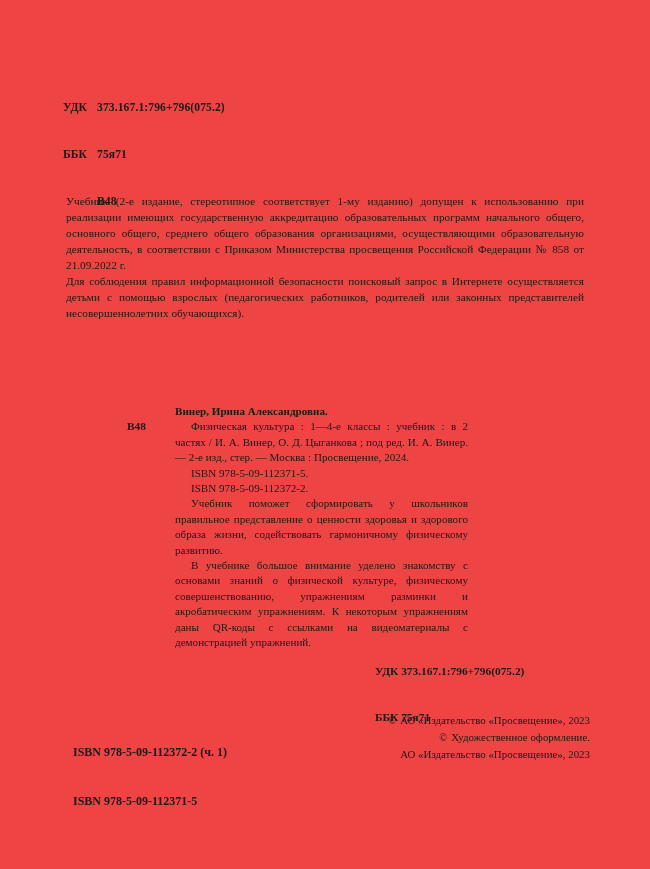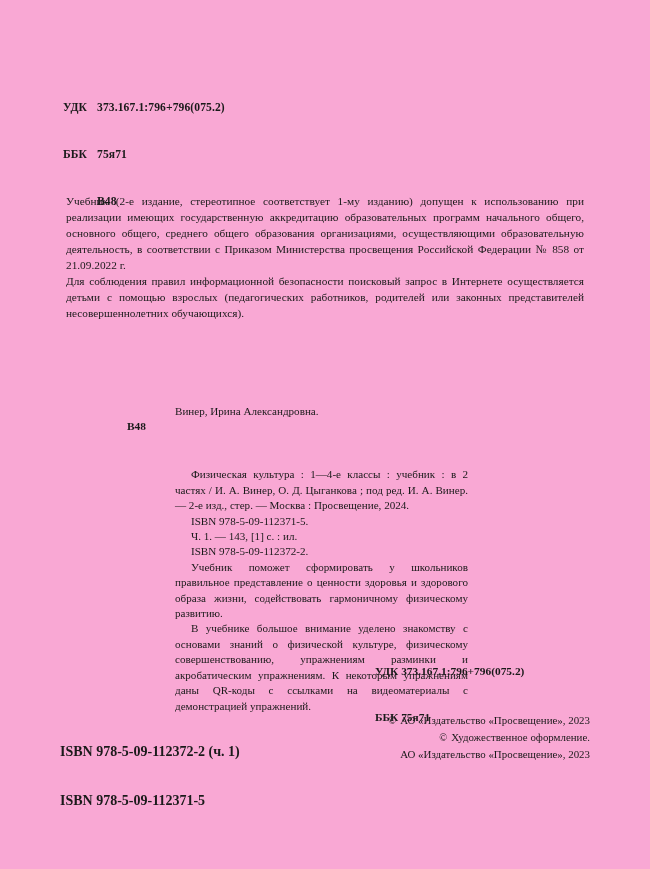--- a/index.html
+++ b/index.html
@@ -15,21 +15,21 @@
     font-family: "Liberation Serif", "DejaVu Serif", serif;
     color: #1a1a1a;
     overflow: hidden;
   }
 
   .page {
     position: absolute;
     inset: 0;
     width: 650px;
     height: 869px;
-    background: #f9a8d4;
+    background: #ef4444;
   }
 
   
   .codes {
     position: absolute;
     left: 63px;
     top: 69px;
     font-size: 11.6px;
     line-height: 15.6px;
     font-weight: 700;
@@ -76,29 +76,28 @@
     left: -1px;
     top: 15.4px;
     font-weight: 700;
     font-size: 11.4px;
   }
   .biblio-body {
     margin-left: 47px;
     width: 293px;
   }
   .biblio-author {
-    font-weight: 400;
+    font-weight: 700;
     text-indent: 0;
     white-space: nowrap;
   }
   .biblio-title {
     text-align: justify;
     text-justify: inter-word;
     text-indent: 16px;
-    margin-top: 48px;
   }
   .biblio-isbn {
     text-indent: 16px;
     white-space: nowrap;
   }
   .biblio-volume {
     text-indent: 16px;
     white-space: nowrap;
   }
   .annotation {
@@ -115,23 +114,23 @@
     font-size: 11.4px;
     line-height: 15.4px;
     font-weight: 700;
     white-space: pre;
   }
   .codes-repeat span { display: block; }
 
   
   .footer-isbn {
     position: absolute;
-    left: 60px;
+    left: 73px;
     top: 712px;
-    font-size: 14px;
+    font-size: 12px;
     line-height: 16.2px;
     font-weight: 700;
     white-space: pre;
   }
   .footer-isbn span { display: block; }
 
   .copyright {
     position: absolute;
     left: 375px;
     top: 712px;
@@ -169,21 +168,20 @@
   <p class="notice notice-approval">Учебник (2-е издание, стереотипное соответствует 1-му изданию) допущен к использованию при реализации имеющих государственную аккредитацию образовательных программ начального общего, основного общего, среднего общего образования организациями, осуществляющими образовательную деятельность, в соответствии с Приказом Министерства просвещения Российской Федерации № 858 от 21.09.2022 г.</p>
 
   <p class="notice notice-safety">Для соблюдения правил информационной безопасности поисковый запрос в Интернете осуществляется детьми с помощью взрослых (педагогических работников, родителей или законных представителей несовершеннолетних обучающихся).</p>
 
   <div class="biblio">
     <span class="shelfmark">В48</span>
     <div class="biblio-body">
       <div class="biblio-author">Винер, Ирина Александровна.</div>
       <div class="biblio-title">Физическая культура : 1—4-е классы : учебник : в 2 частях / И. А. Винер, О. Д. Цыганкова ; под ред. И. А. Винер. — 2-е изд., стер. — Москва : Просвещение, 2024.</div>
       <div class="biblio-isbn">ISBN 978-5-09-112371-5.</div>
-      <div class="biblio-volume">Ч. 1. — 143, [1] с. : ил.</div>
       <div class="biblio-isbn">ISBN 978-5-09-112372-2.</div>
       <div class="annotation">Учебник поможет сформировать у школьников правильное представление о ценности здоровья и здорового образа жизни, содействовать гармоничному физическому развитию.</div>
       <div class="annotation">В учебнике большое внимание уделено знакомству с основами знаний о физической культуре, физическому совершенствованию, упражнениям разминки и акробатическим упражнениям. К некоторым упражнениям даны QR-коды с ссылками на видеоматериалы с демонстрацией упражнений.</div>
     </div>
   </div>
 
   <div class="codes-repeat">
     <span>УДК 373.167.1:796+796(075.2)</span>
     <span>ББК 75я71</span>
   </div>

